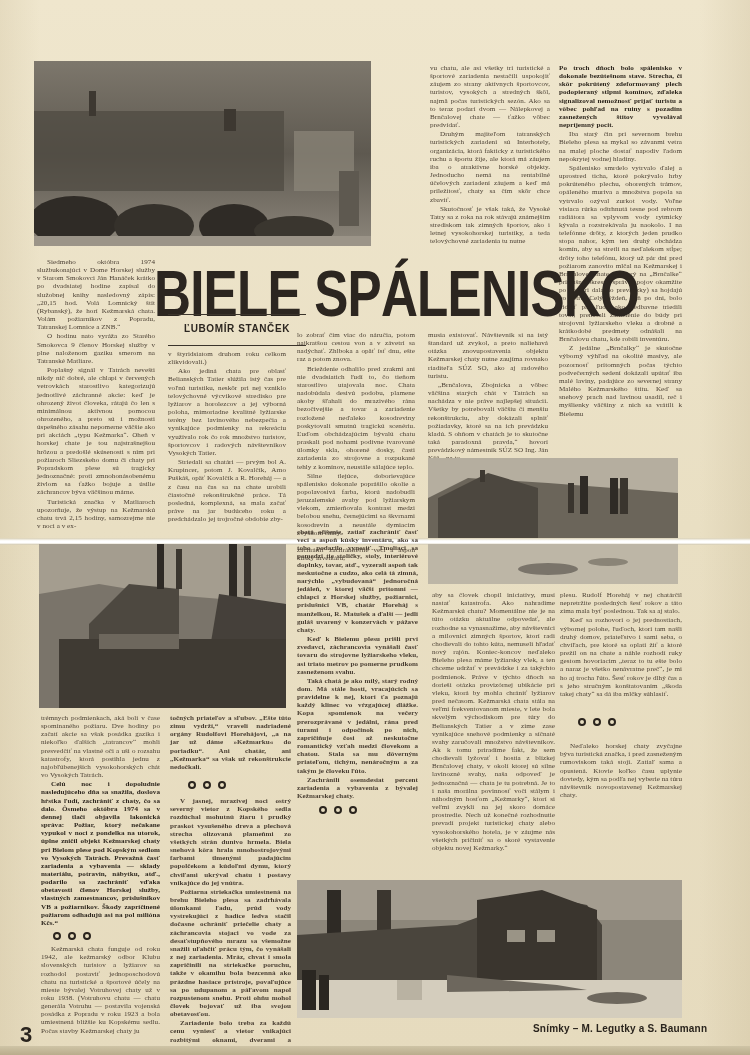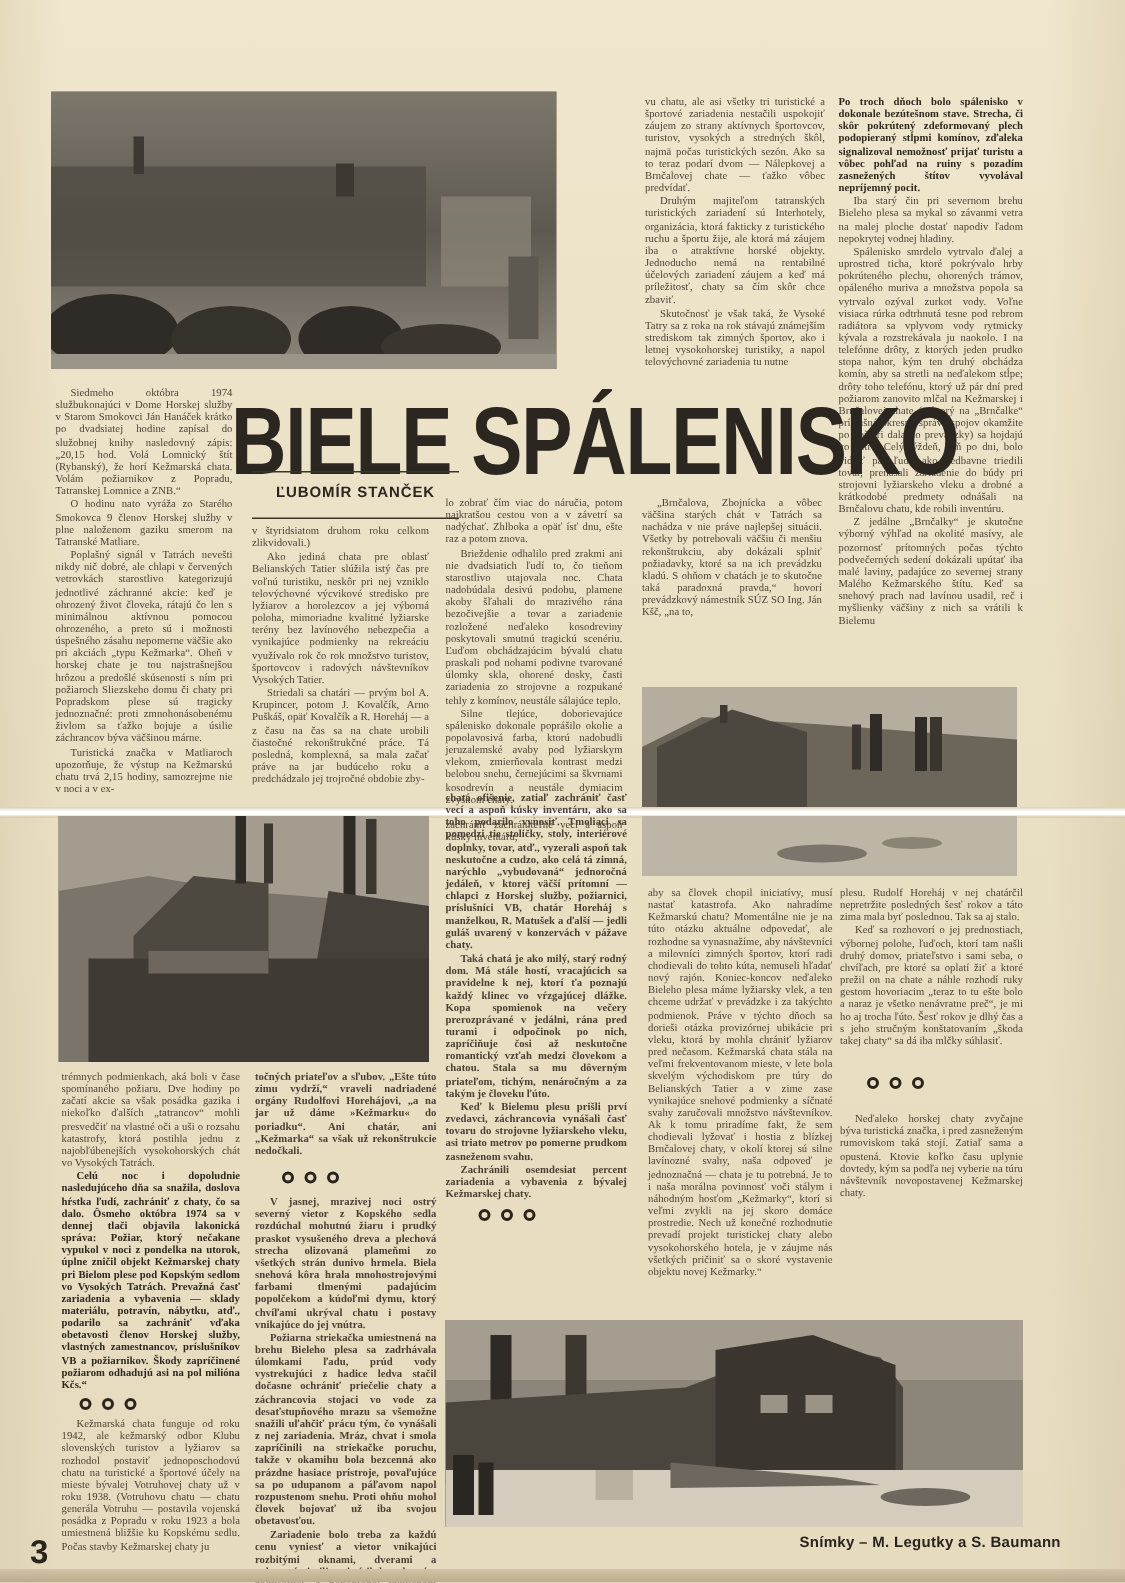--- a/index.html
+++ b/index.html
@@ -100,21 +100,21 @@
     <ellipse cx="120" cy="165" rx="40" ry="22" fill="#35312b"></ellipse>
     <ellipse cx="200" cy="165" rx="35" ry="22" fill="#2f2b26"></ellipse>
     <ellipse cx="260" cy="170" rx="40" ry="15" fill="#3a362f"></ellipse>
     <rect x="0" y="175" width="337" height="10" fill="#9b9488"></rect>
   </svg>
 </div>
 
 <div class="col" style="left:430px; top:64px; width:120px;">
   <p style="text-indent:0">vu chatu, ale asi všetky tri turistické a športové zariadenia nestačili uspokojiť záujem zo strany aktívnych športovcov, turistov, vysokých a stredných škôl, najmä počas turistických sezón. Ako sa to teraz podarí dvom — Nálepkovej a Brnčalovej chate — ťažko vôbec predvídať.</p>
   <p>Druhým majiteľom tatranských turistických zariadení sú Interhotely, organizácia, ktorá fakticky z turistického ruchu a športu žije, ale ktorá má záujem iba o atraktívne horské objekty. Jednoducho nemá na rentabilné účelových zariadení záujem a keď má príležitosť, chaty sa čím skôr chce zbaviť.</p>
-  <p>Skutočnosť je však taká, že Vysoké Tatry sa z roka na rok stávajú známejším strediskom tak zimných športov, ako i letnej vysokohorskej turistiky, a napol telovýchovné zariadenia tu nutne</p>
+  <p>Skutočnosť je však taká, že Vysoké Tatry sa z roka na rok stávajú známejším strediskom tak zimných športov, ako i letnej vysokohorskej turistiky, a teda telovýchovné zariadenia tu nutne</p>
 </div>
 
 <div class="col" style="left:559px; top:64px; width:123px;">
   <p class="b" style="text-indent:0">Po troch dňoch bolo spálenisko v dokonale bezútešnom stave. Strecha, či skôr pokrútený zdeformovaný plech podopieraný stĺpmi komínov, zďaleka signalizoval nemožnosť prijať turistu a vôbec pohľad na ruiny s pozadím zasnežených štítov vyvolával nepríjemný pocit.</p>
   <p>Iba starý čin pri severnom brehu Bieleho plesa sa mykal so závanmi vetra na malej ploche dostať napodiv ľadom nepokrytej vodnej hladiny.</p>
   <p>Spálenisko smrdelo vytrvalo ďalej a uprostred ticha, ktoré pokrývalo hrby pokrúteného plechu, ohorených trámov, opáleného muriva a množstva popola sa vytrvalo ozýval zurkot vody. Voľne visiaca rúrka odtrhnutá tesne pod rebrom radiátora sa vplyvom vody rytmicky kývala a rozstrekávala ju naokolo. I na telefónne drôty, z ktorých jeden prudko stopa nahor, kým ten druhý obchádza komín, aby sa stretli na neďalekom stĺpe; drôty toho telefónu, ktorý už pár dní pred požiarom zanovito mlčal na Kežmarskej i Brnčalovej chate (a ktorý na „Brnčalke“ príslušná okresná správa spojov okamžite po požiari dala do prevádzky) sa hojdajú vo vetre. Celý týždeň, deň po dni, bolo vidieť pár ľudí, ako nedbavne triedili tovar, prenášali zariadenie do búdy pri strojovni lyžiarskeho vleku a drobné a krátkodobé predmety odnášali na Brnčalovu chatu, kde robili inventúru.</p>
   <p>Z jedálne „Brnčalky“ je skutočne výborný výhľad na okolité masívy, ale pozornosť prítomných počas týchto podvečerných sedení dokázali upútať iba malé laviny, padajúce zo severnej strany Malého Kežmarského štítu. Keď sa snehový prach nad lavínou usadil, reč i myšlienky väčšiny z nich sa vrátili k Bielemu</p>
 </div>
 
 <div class="col" style="left:37px; top:258px; width:118px;">
@@ -137,20 +137,21 @@
 </div>
 
 <div class="col" style="left:297px; top:331px; width:118px;">
   <p style="text-indent:0">lo zobrať čím viac do náručia, potom najkratšou cestou von a v závetrí sa nadýchať. Zhlboka a opäť ísť dnu, ešte raz a potom znova.</p>
   <p>Brieždenie odhalilo pred zrakmi ani nie dvadsiatich ľudí to, čo tieňom starostlivo utajovala noc. Chata nadobúdala desivú podobu, plamene akoby šľahali do mrazivého rána bezočivejšie a tovar a zariadenie rozložené neďaleko kosodreviny poskytovali smutnú tragickú scenériu. Ľuďom obchádzajúcim bývalú chatu praskali pod nohami podivne tvarované úlomky skla, ohorené dosky, časti zariadenia zo strojovne a rozpukané tehly z komínov, neustále sálajúce teplo.</p>
   <p>Silne tlejúce, doborievajúce spálenisko dokonale poprášilo okolie a popolavosivá farba, ktorú nadobudli jeruzalemské avaby pod lyžiarskym vlekom, zmierňovala kontrast medzi belobou snehu, černejúcimi sa škvrnami kosodrevín a neustále dymiacim zvyškom chaty.</p>
   <p>Unavení a vyčerpaní ľudia sa snažili zachrániť zachrániteľné veci a aspoň kúsky inventáru,</p>
 </div>
 
 <div class="col" style="left:428px; top:331px; width:120px;">
+  <p style="text-indent:0">musia existovať. Návštevník si na istý štandard už zvykol, a preto naliehavá otázka znovupostavenia objektu Kežmarskej chaty nutne zaujíma rovnako riaditeľa SÚZ SO, ako aj radového turistu.</p>
   <p>„Brnčalova, Zbojnícka a vôbec väčšina starých chát v Tatrách sa nachádza v nie práve najlepšej situácii. Všetky by potrebovali väčšiu či menšiu rekonštrukciu, aby dokázali splniť požiadavky, ktoré sa na ich prevádzku kladú. S ohňom v chatách je to skutočne taká paradoxná pravda,“ hovorí prevádzkový námestník SÚZ SO Ing. Ján Kšč, „na to,</p>
 </div>
 
 <div class="photo" style="left:428px; top:458px; width:250px; height:82px;">
   <svg viewBox="0 0 250 82" preserveAspectRatio="none">
     <rect width="250" height="82" fill="#b5ae9f"></rect>
     <polygon points="0,40 40,20 120,25 250,35 250,82 0,82" fill="#6b655a"></polygon>
     <polygon points="10,40 60,15 110,30 110,82 10,82" fill="#4c473f"></polygon>
     <rect x="52" y="12" width="5" height="12" fill="#3d3831"></rect>
     <rect x="140" y="25" width="6" height="30" fill="#3a352e"></rect>
@@ -191,22 +192,22 @@
   <div class="sep" style="position:relative; margin:10px 0 6px 18px; height:10px;">
     <span></span><span></span><span></span>
   </div>
   <p>V jasnej, mrazivej noci ostrý severný vietor z Kopského sedla rozdúchal mohutnú žiaru i prudký praskot vysušeného dreva a plechová strecha olizovaná plameňmi zo všetkých strán dunivo hrmela. Biela snehová kôra hrala mnohostrojovými farbami tlmenými padajúcim popolčekom a kúdoľmi dymu, ktorý chvíľami ukrýval chatu i postavy vnikajúce do jej vnútra.</p>
   <p>Požiarna striekačka umiestnená na brehu Bieleho plesa sa zadrhávala úlomkami ľadu, prúd vody vystrekujúci z hadice ledva stačil dočasne ochrániť priečelie chaty a záchrancovia stojaci vo vode za desaťstupňového mrazu sa všemožne snažili uľahčiť prácu tým, čo vynášali z nej zariadenia. Mráz, chvat i smola zapríčinili na striekačke poruchu, takže v okamihu bola bezcenná ako prázdne hasiace prístroje, povaľujúce sa po udupanom a páľavom napol rozpustenom snehu. Proti ohňu mohol človek bojovať už iba svojou obetavosťou.</p>
   <p>Zariadenie bolo treba za každú cenu vyniesť a vietor vnikajúci rozbitými oknami, dverami a vyhorenými piliermi víril dym, hustý a zadúšajúci, a napomáhal výbuchom ohňa. Všetkoť dnu, rých-</p>
 </div>
 
 <div class="col" style="left:297px; top:528px; width:121px;font-weight:bold;">
   <p style="text-indent:0">chatá ofišenie, zatiaľ zachrániť časť vecí a aspoň kúsky inventáru, ako sa toho podarilo vynosiť. Tmoliaci sa pomedzi tie stoličky, stoly, interiérové doplnky, tovar, atď., vyzerali aspoň tak neskutočne a cudzo, ako celá tá zimná, narýchlo „vybudovaná“ jednoročná jedáleň, v ktorej väčší prítomní — chlapci z Horskej služby, požiarnici, príslušníci VB, chatár Horeháj s manželkou, R. Matušek a ďalší — jedli guláš uvarený v konzervách v pážave chaty.</p>
+  <p>Keď k Bielemu plesu prišli prví zvedavci, záchrancovia vynášali časť tovaru do strojovne lyžiarskeho vleku, asi triato metrov po pomerne prudkom zasneženom svahu.</p>
   <p>Taká chatá je ako milý, starý rodný dom. Má stále hostí, vracajúcich sa pravidelne k nej, ktorí ťa poznajú každý klinec vo vŕzgajúcej dlážke. Kopa spomienok na večery prerozprávané v jedálni, rána pred turami i odpočinok po nich, zapríčiňuje čosi až neskutočne romantický vzťah medzi človekom a chatou. Stala sa mu dôverným priateľom, tichým, nenáročným a za takým je človeku ľúto.</p>
-  <p>Keď k Bielemu plesu prišli prví zvedavci, záchrancovia vynášali časť tovaru do strojovne lyžiarskeho vleku, asi triato metrov po pomerne prudkom zasneženom svahu.</p>
   <p>Zachránili osemdesiat percent zariadenia a vybavenia z bývalej Kežmarskej chaty.</p>
   <div class="sep" style="position:relative; margin:6px 0 4px 22px; height:10px;">
     <span></span><span></span><span></span>
   </div>
 </div>
 
 <div class="photo" style="left:428px; top:544px; width:250px; height:40px;">
   <svg viewBox="0 0 250 40" preserveAspectRatio="none">
     <rect width="250" height="40" fill="#bdb6a6"></rect>
     <ellipse cx="120" cy="25" rx="30" ry="6" fill="#7a746a"></ellipse>

